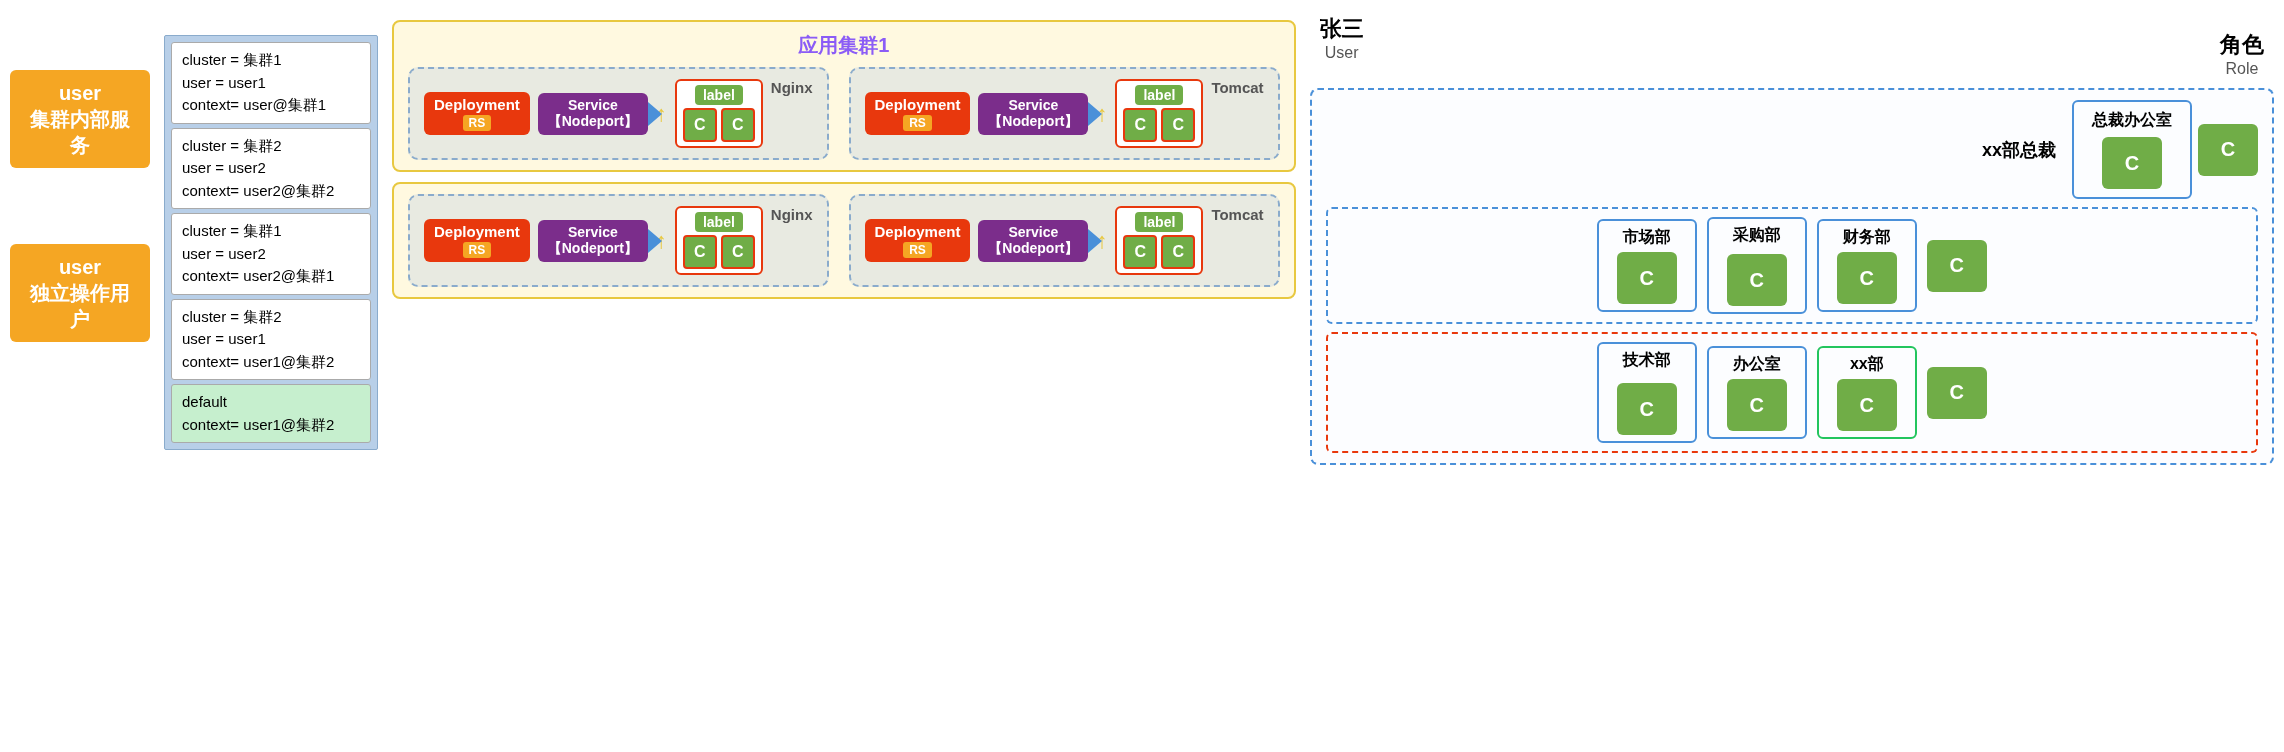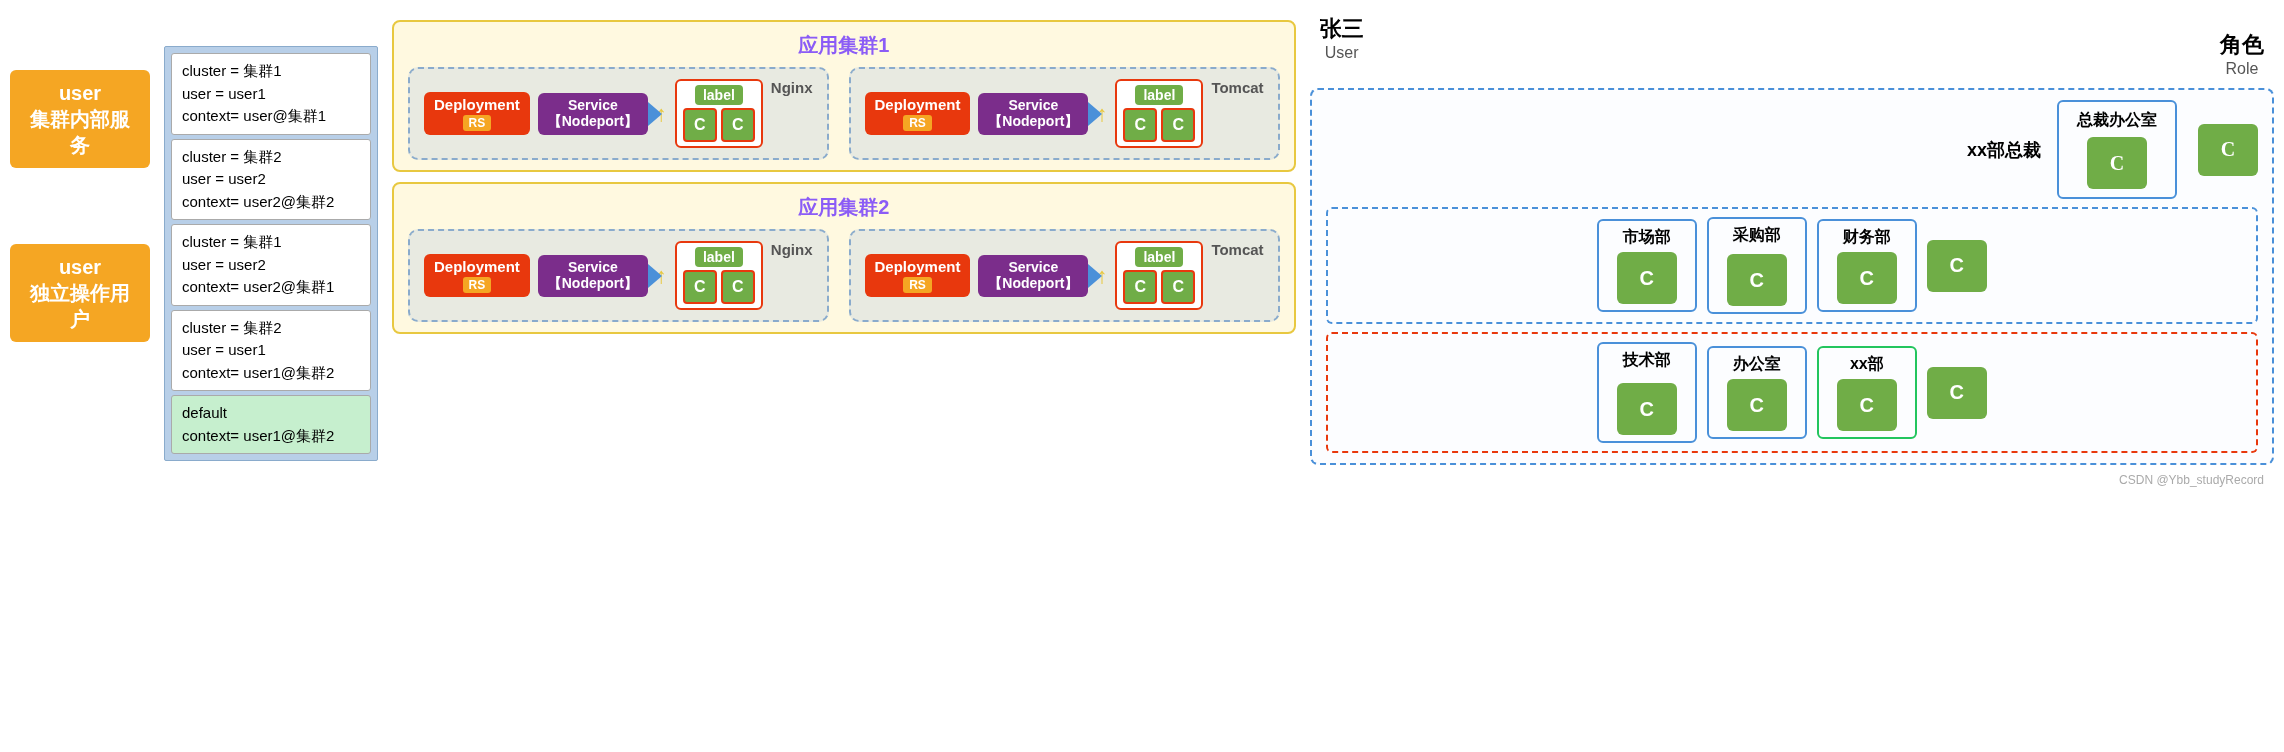--- a/index.html
+++ b/index.html
@@ -332,21 +332,20 @@
               <div class="pod-cell">C</div>
               <div class="pod-cell">C</div>
             </div>
           </div>
           <div class="app-group-label">Tomcat</div>
         </div>
       </div>
     </div>
 
     <div class="cluster-box">
-      <div class="cluster-title">应用集群2</div>
       <div class="cluster-inner">
 
         <div class="app-group">
           <div class="deployment-row">
             <div class="deployment-block">
               Deployment<br><span class="rs">RS</span>
             </div>
             <div style="position:relative;">
               <div class="service-block">
                 Service<br>【Nodeport】
@@ -399,21 +398,21 @@
       <div style="text-align:center;margin-top:16px;">
         <div style="font-size:22px; font-weight:bold;">角色</div>
         <div style="font-size:16px; color:#555;">Role</div>
       </div>
     </div>
 
     <div style="border:2px dashed #4A90D9; border-radius:8px; padding:10px 14px; background:rgba(200,220,255,0.05);">
 
       <div style="display:flex; align-items:center; justify-content:flex-end; gap:16px; margin-bottom:8px;">
         <div style="font-size:18px; font-weight:bold;">xx部总裁</div>
-        <div style="display:flex; gap:21px; align-items:center;font-family:Liberation Serif, serif;">
+        <div style="display:flex; gap:6px; align-items:center;">
           <div style="border:2px solid #4A90D9; border-radius:6px; padding:8px 14px; text-align:center; min-width:120px;">
             <div style="font-size:16px; font-weight:bold; margin-bottom:6px;">总裁办公室</div>
             <div class="dept-box">C</div>
           </div>
           <div style="display:flex; flex-direction:column; gap:4px; align-items:center;">
             <div class="dept-box" style="background:#70AD47;">C</div>
           </div>
         </div>
       </div>
 
@@ -451,16 +450,15 @@
             <div style="font-size:16px; font-weight:bold; margin-bottom:4px;">xx部</div>
             <div class="dept-box">C</div>
           </div>
           <div style="display:flex; flex-direction:column; gap:4px; align-items:center;">
             <div class="dept-box" style="background:#70AD47;">C</div>
           </div>
         </div>
       </div>
     </div>
 
-    <div style="text-align:right; font-size:12px; color:#aaa; padding:4px 10px 0 0;">CSDN @Ybb_studyRecord</div>
   </div>
 
 </div>
 
 </body></html>

